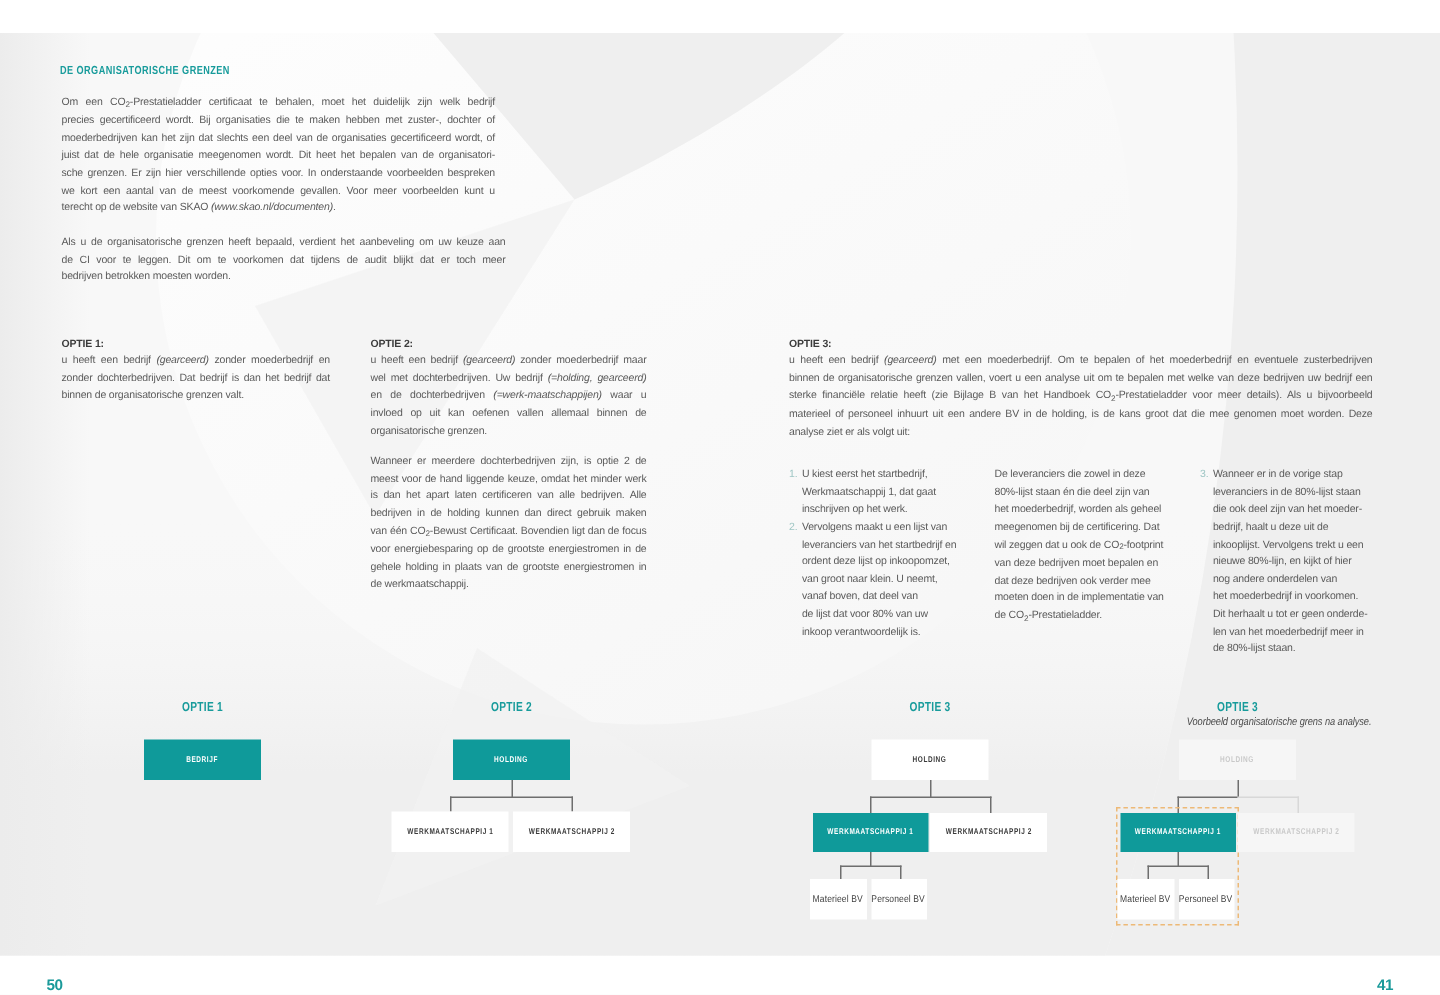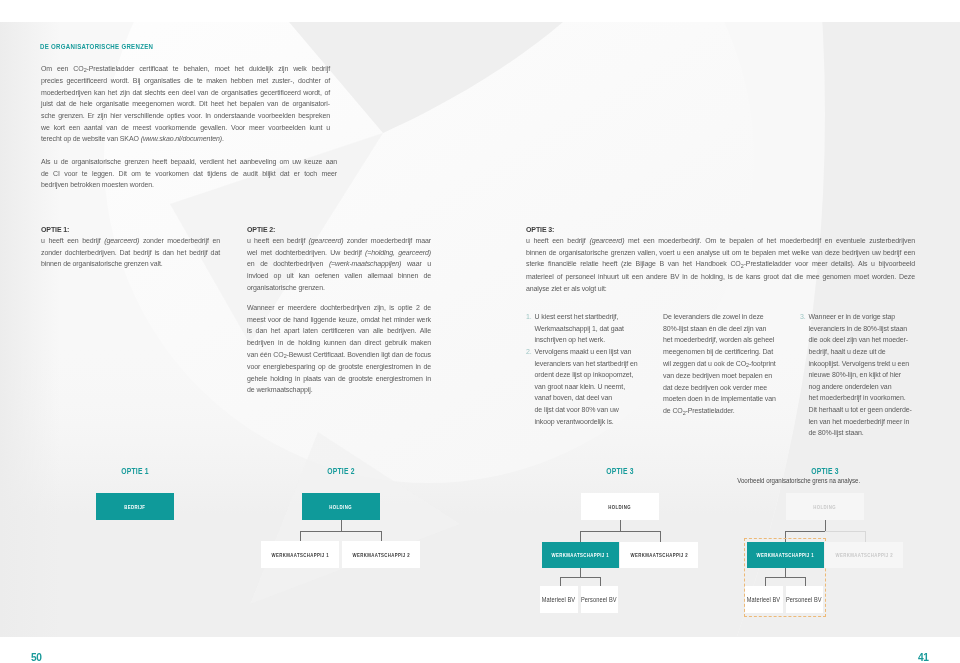--- a/index.html
+++ b/index.html
@@ -18,21 +18,21 @@
   .para .ll{text-align:left;text-align-last:left;}
   .para.ragged .jl,.para.ragged .ll{text-align:left;text-align-last:left;}
   .optlabel{font-weight:bold;color:#3c3c3c;}
   sub{font-size:0.78em;vertical-align:baseline;position:relative;top:1.5px;}
 
   .steps{position:absolute;color:#5b5b5b;font-size:7.0px;line-height:11.62px;letter-spacing:-0.016em;}
 
   
   .diaglabel{position:absolute;color:#179b9b;font-size:8.7px;font-weight:bold;letter-spacing:0.25px;
              transform:scaleX(0.78);white-space:nowrap;text-align:center;}
-  .diagcap{position:absolute;color:#4a4a4a;font-size:7.4px;white-space:nowrap;text-align:left;letter-spacing:-0.06px;}
+  .diagcap{position:absolute;color:#4a4a4a;font-size:7.4px;font-style:italic;white-space:nowrap;text-align:right;letter-spacing:-0.06px;}
   .diagcap span{display:inline-block;transform:scaleX(0.835);}
   .box{position:absolute;display:flex;align-items:center;justify-content:center;
        font-size:5.6px;font-weight:bold;letter-spacing:0.5px;}
   .box span{transform:scaleX(0.77);white-space:nowrap;display:block;}
   .box.teal{background:#0f9a9a;color:#ffffff;}
   .box.white{background:#ffffff;color:#3a3a3a;}
   .box.ghost{background:#f6f6f6;color:#c9c9c9;}
   .box.plain{font-weight:normal;font-size:6.6px;letter-spacing:0.1px;color:#3f3f3f;}
   .box.plain span{transform:scaleX(0.86);}
   .ln{position:absolute;background:#6e6e6e;}

